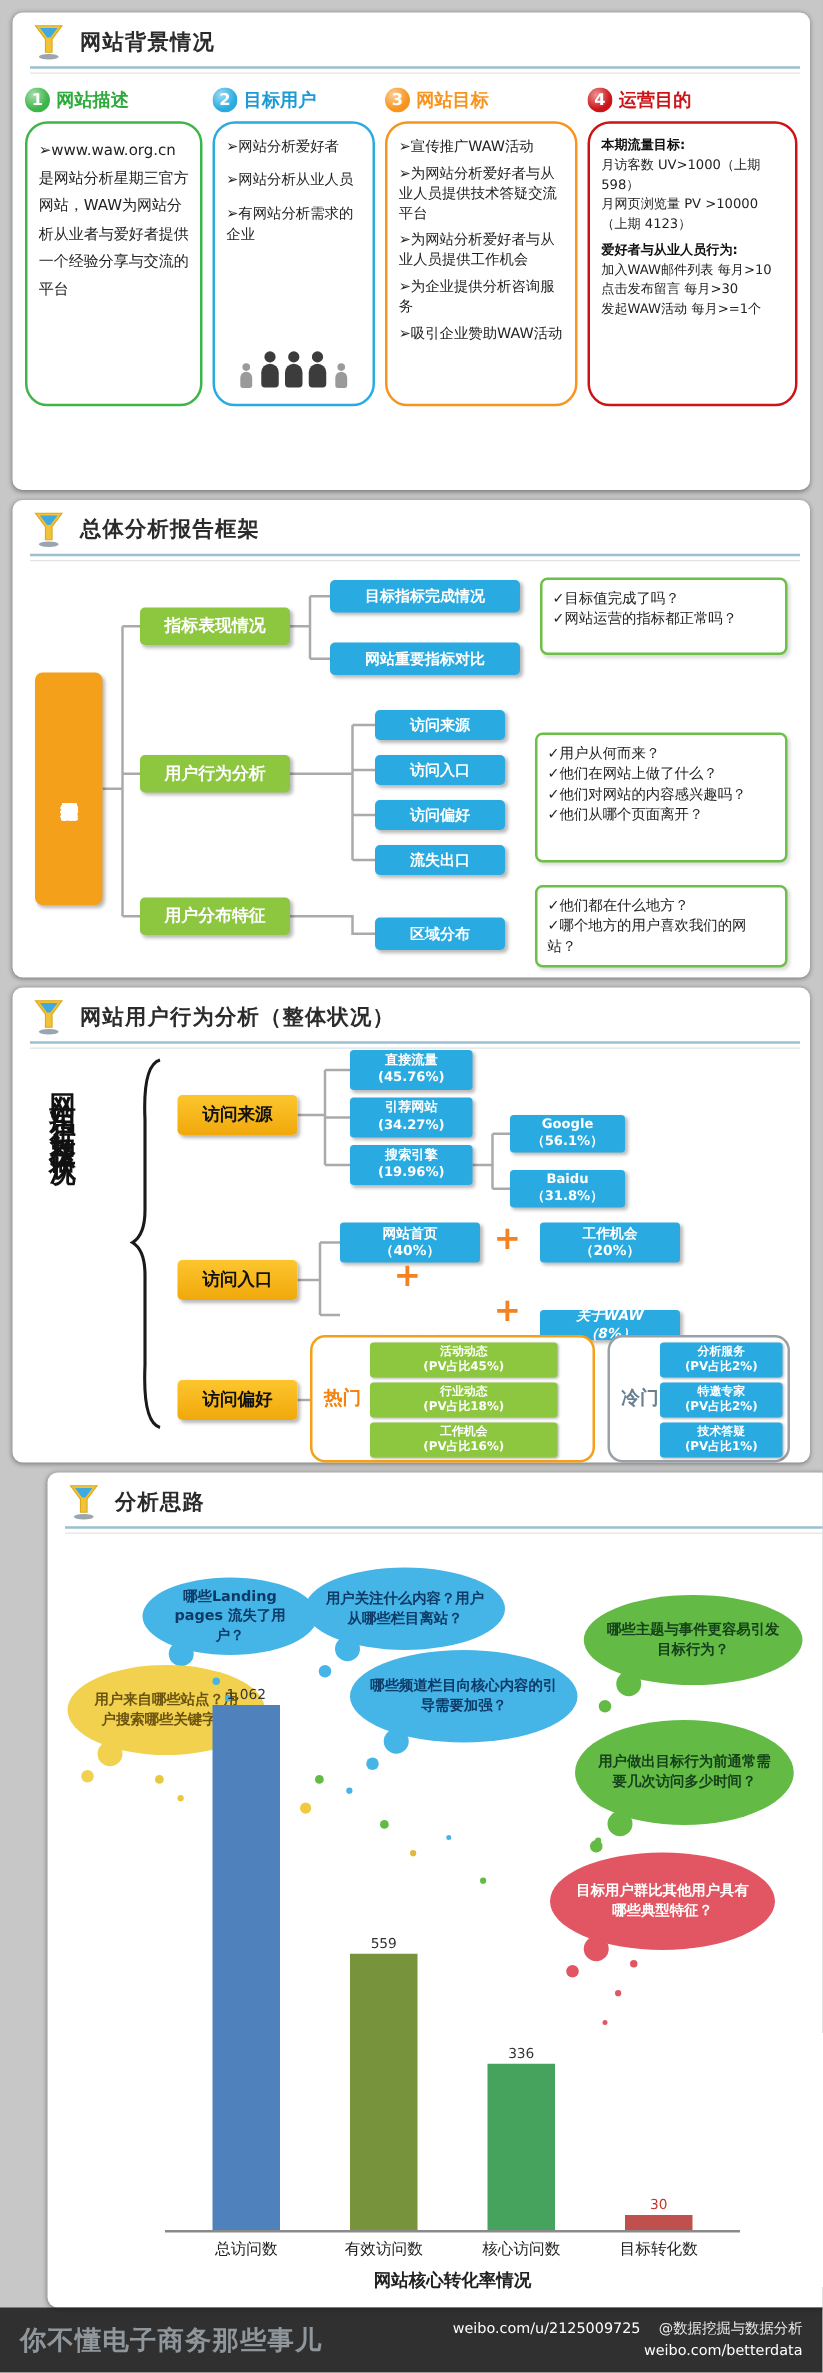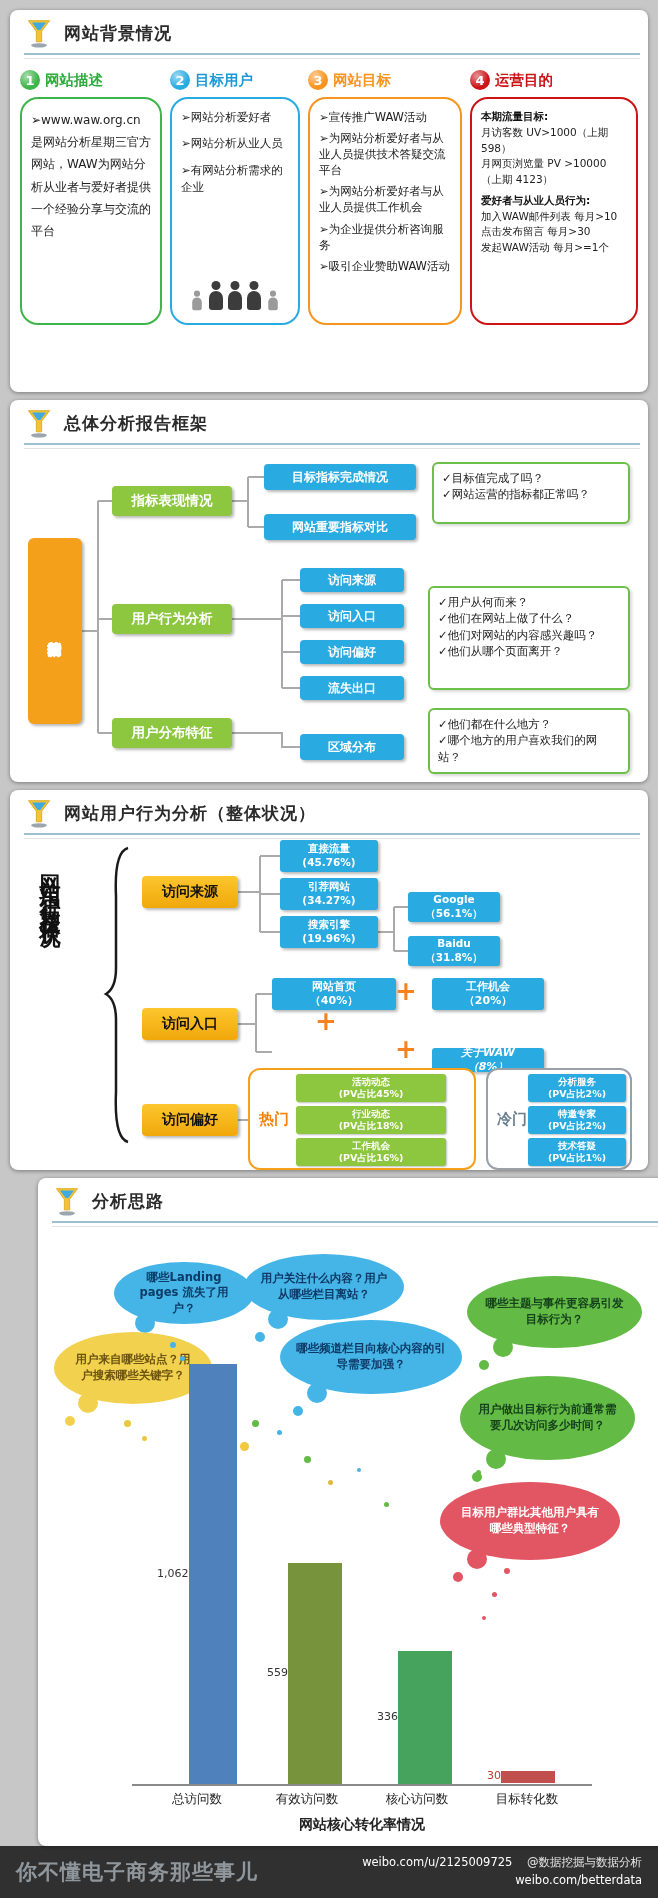--- a/index.html
+++ b/index.html
@@ -86,21 +86,21 @@
                  background:inherit; bottom:-22px; left:7%; }
   .c-blue{ background:#45b5e8; color:#0d3a66; }
   .c-green{ background:#63bb46; color:#15411b; }
   .c-yellow{ background:#f2d14f; color:#6b5310; }
   .c-red{ background:#e25663; color:#fff; }
   .dot{ position:absolute; display:block; border-radius:50%; }
 
   .chart{ position:absolute; left:80px; top:130px; width:460px; }
   .bars{ display:flex; align-items:flex-end; justify-content:space-around; height:432px;
          border-bottom:2px solid #8a8a8a; padding:0 10px; }
-  .bar-col{ display:flex; align-items:center; width:80px; }
+  .bar-col{ display:flex; flex-direction:column; align-items:center; width:80px; }
   .bar{ width:54px; }
   .bar-val{ font-size:11px; color:#333; margin-bottom:2px; }
   .bar-val.red-val{ color:#c0392b; }
   .cats{ display:flex; justify-content:space-around; padding:0 10px; }
   .cats span{ width:80px; text-align:center; font-size:12.5px; color:#222; padding-top:5px; }
   .axis-title{ text-align:center; font-size:14px; font-weight:bold; color:#222; margin-top:8px; }
 
   
   .footer{ position:absolute; left:0; bottom:0; width:658px; height:52px; background:rgba(15,15,15,.82);
            display:flex; align-items:center; padding:0 16px; }
@@ -282,21 +282,21 @@
       </div>
       <div class="abox banner" style="left:384px;top:56px;width:92px;height:30px;">
         <span>Google</span>
         <span>（56.1%）</span>
       </div>
       <div class="abox banner" style="left:384px;top:100px;width:92px;height:30px;">
         <span>Baidu</span>
         <span>（31.8%）</span>
       </div>
 
-      <div class="abox banner" style="left:248px;top:142px;width:124px;height:32px;font-size:11px;">
+      <div class="abox banner" style="left:248px;top:142px;width:112px;height:32px;font-size:11px;">
         <span>网站首页</span>
         <span>（40%）</span>
       </div>
       <div class="abox banner" style="left:408px;top:142px;width:112px;height:32px;font-size:11px;">
         <span>工作机会</span>
         <span>（20%）</span>
       </div>
       <div class="abox banner" style="left:248px;top:200px;width:112px;height:16px;font-size:11px;margin-top:32px;">
         <span>活动信息</span>
         <span>（30%）</span>

